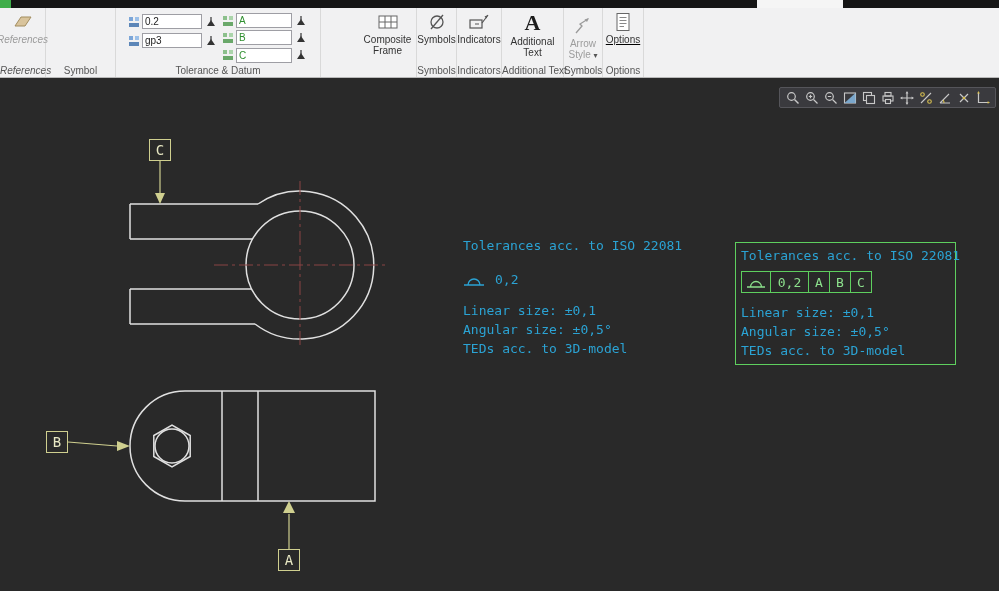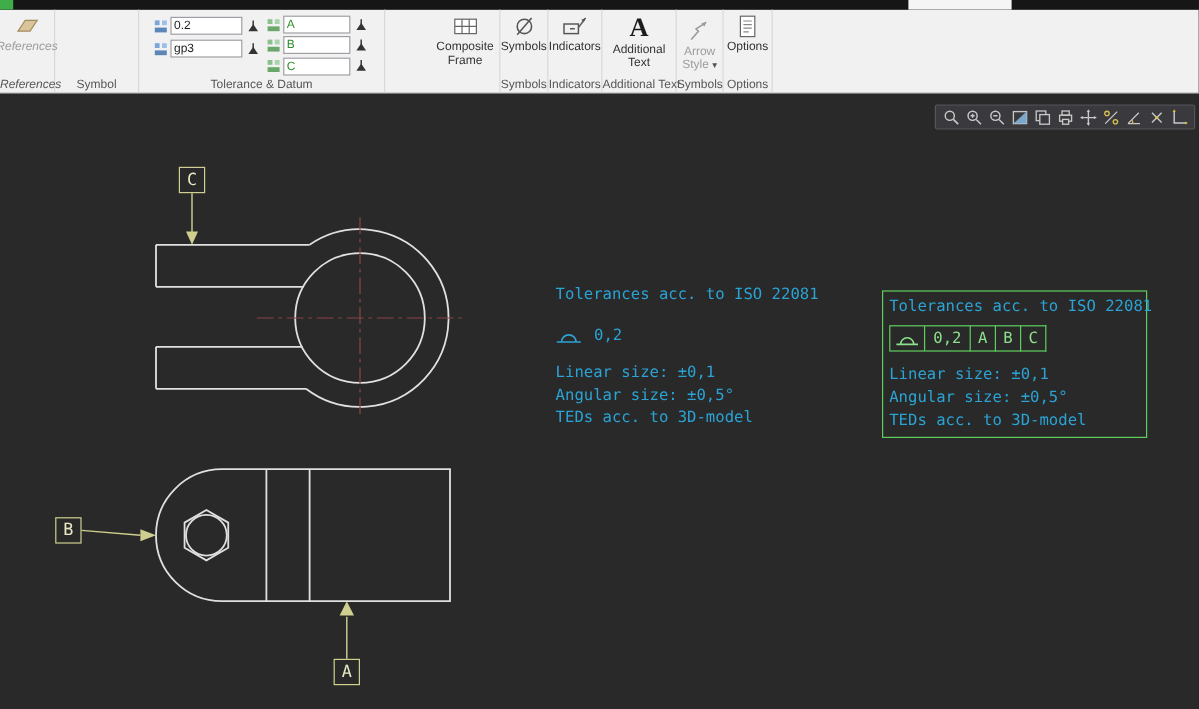--- a/index.html
+++ b/index.html
@@ -24,21 +24,21 @@
 
   .g-references { width: 46px; font-style: italic; }
   .g-symbol { width: 70px; }
   .g-toldat { width: 205px; }
   .g-composite { width: 58px; margin-left: 38px; }
   .g-symbols { width: 40px; }
   .g-indicators { width: 45px; }
   .g-modifiers { width: 69px; padding-top: 6px; }
   .g-addtext { width: 62px; }
   .g-leader { width: 39px; align-items: center; }
-  .g-options { width: 41px; }
+  .g-options { width: 41px; text-decoration: underline; }
   .g-fill { flex: 1; border-right: none; }
 
   .tdcols { display: flex; gap: 4px; padding-top: 1px; }
   .tdcol { display: flex; flex-direction: column; }
   .trow { display: flex; align-items: center; height: 17px; margin: 1px 0; gap: 2px; }
   .trow input { width: 60px; height: 15px; font-size: 10px; font-family: "Liberation Sans", sans-serif; border: 1px solid #9e9ea4; padding: 0 2px; color: #222; background: #fff; }
   .trow input.datum { width: 56px; color: #2f8f2f; }
   .sufbtn { width: 14px; height: 15px; border: 1px solid transparent; background: transparent; display: flex; align-items: center; justify-content: center; }
 
   .modrow { display: flex; align-items: center; gap: 3px; font-size: 10px; color: #333; height: 16px; margin: 1px 0; }

